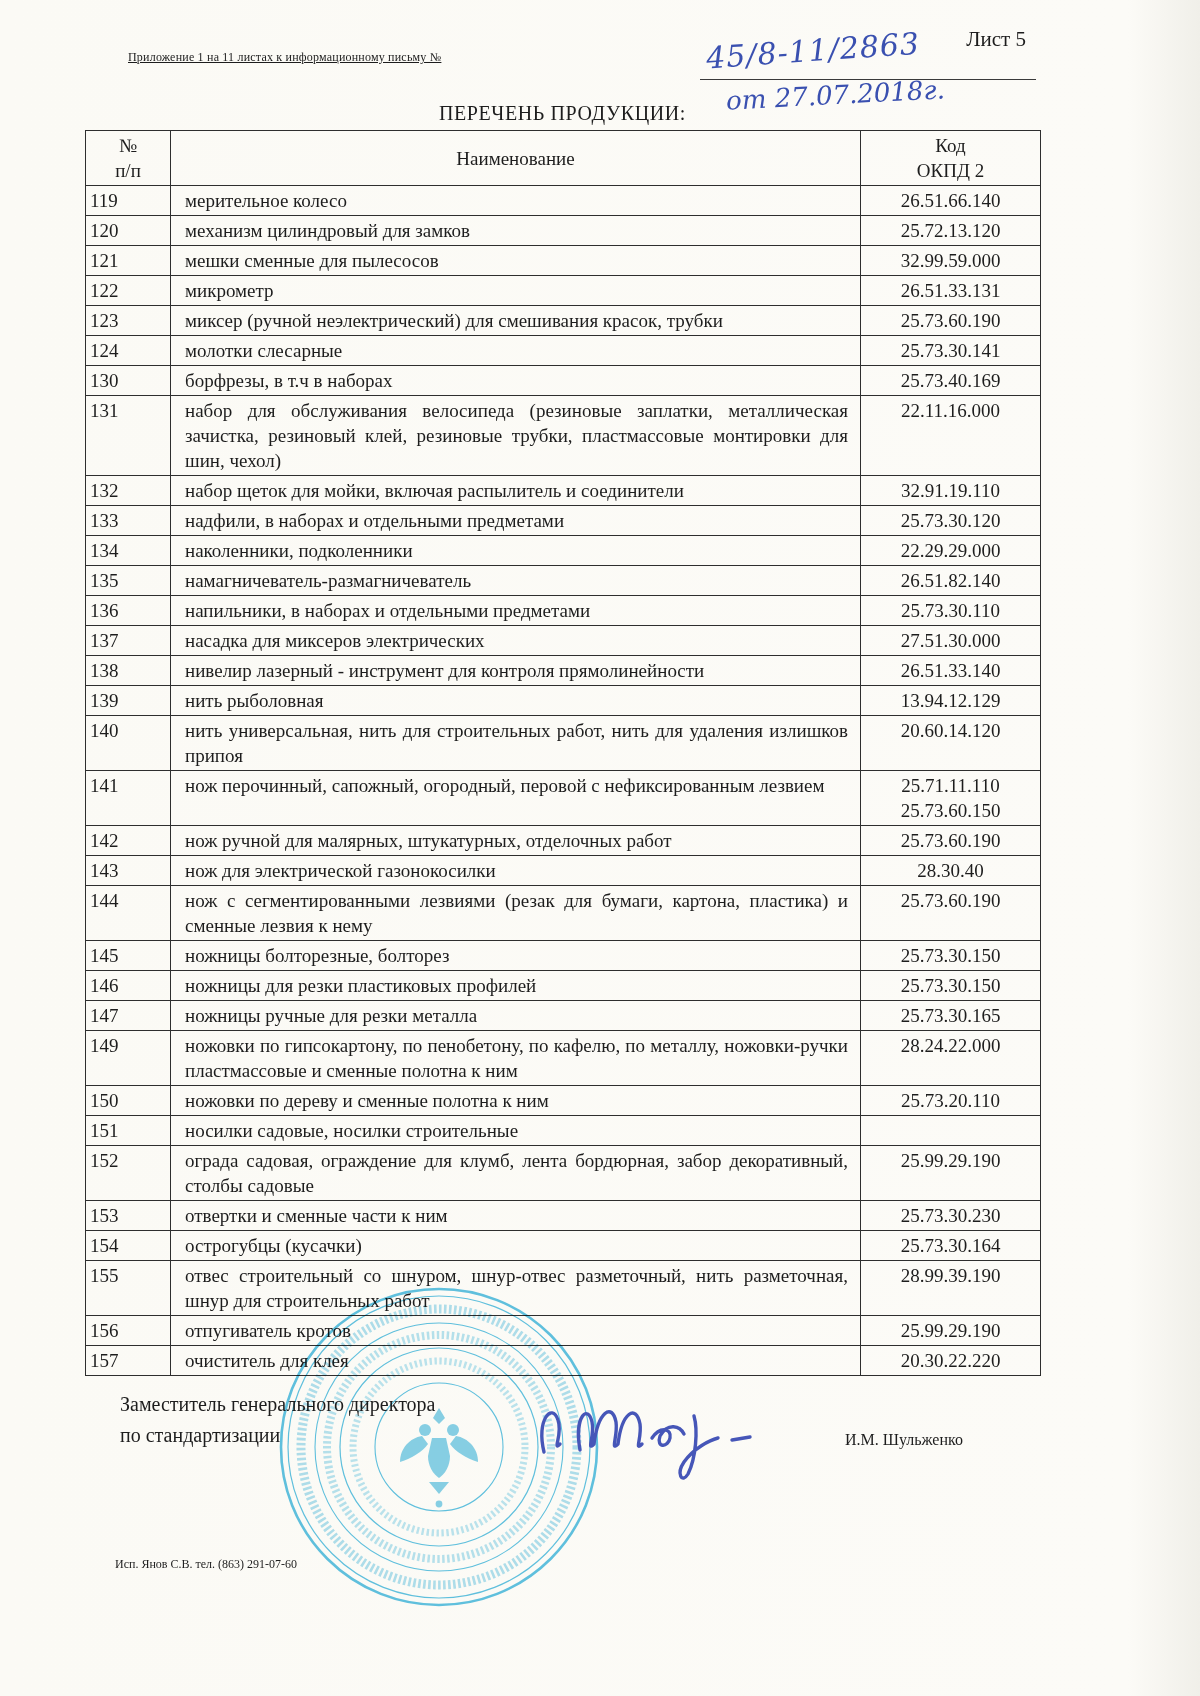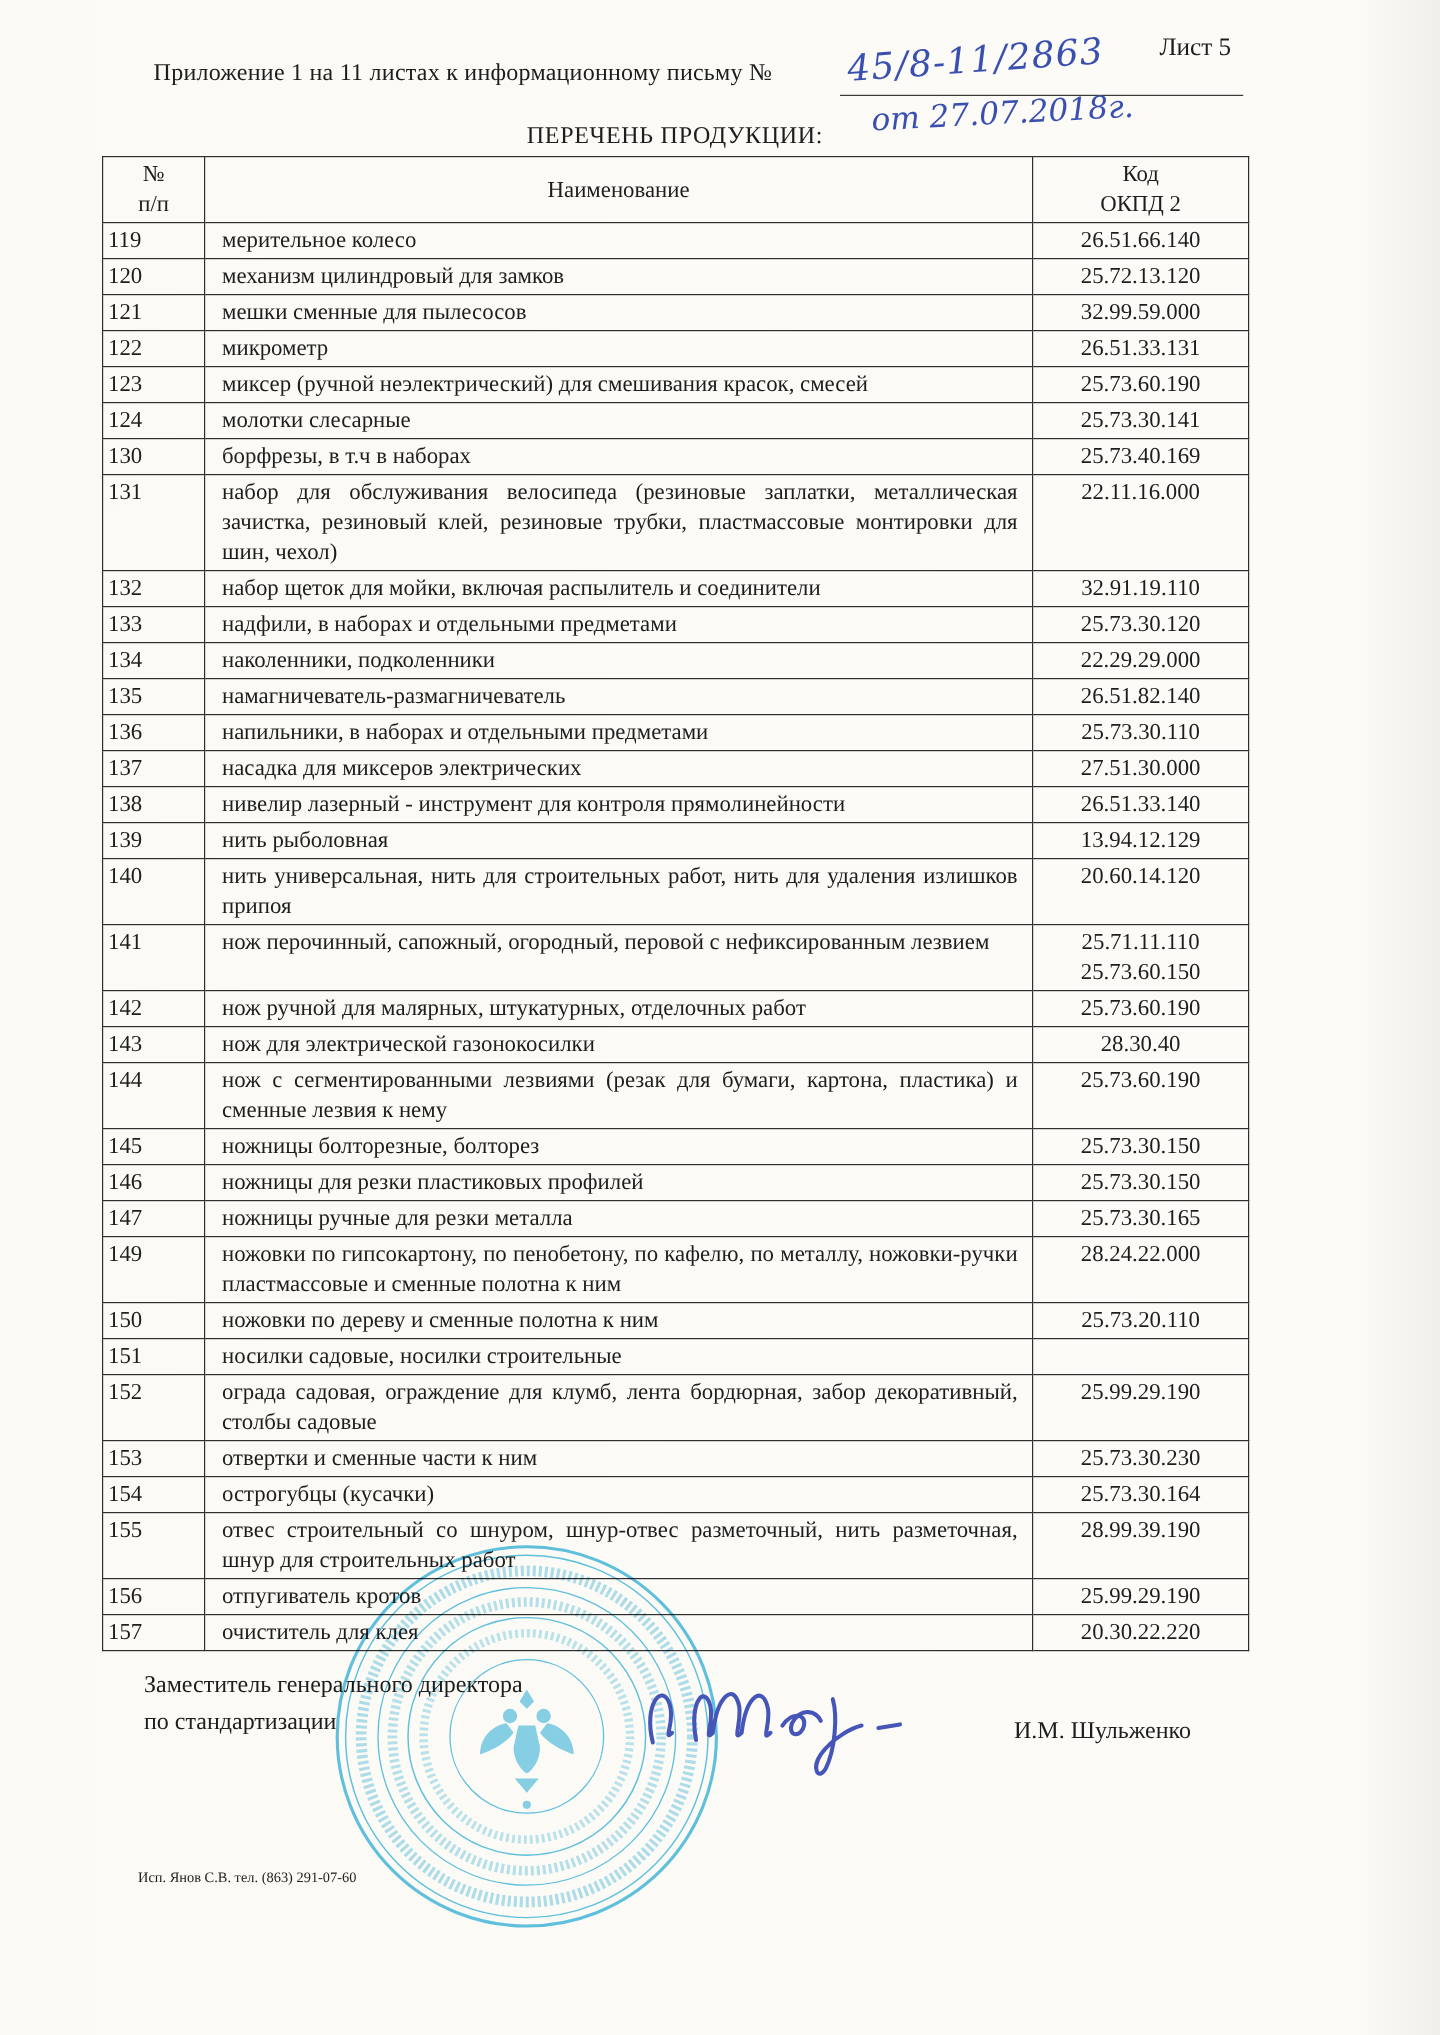--- a/index.html
+++ b/index.html
@@ -5,21 +5,21 @@
   html,body{margin:0;padding:0;}
   .page{
     position:relative;
     width:1200px;height:1696px;
     background:linear-gradient(90deg,#fbfaf5 0%,#fcfbf7 94%,#f0efe9 100%);
     font-family:"Liberation Serif", serif;
     color:#1d1d1d;
     overflow:hidden;
   }
   .sheet-label{position:absolute;top:27px;right:174px;font-size:21px;}
-  .appendix-line{position:absolute;top:50px;left:128px;font-size:20px;letter-spacing:.2px;}
+  .appendix-line{position:absolute;top:50px;left:128px;font-size:12px;letter-spacing:.2px;text-decoration:underline;}
   .hand{color:#3a50b0;font-style:italic;font-family:"DejaVu Serif",serif;}
   .hand-number{position:absolute;top:33px;left:706px;font-size:30px;transform:rotate(-4deg);letter-spacing:1px;white-space:nowrap;}
   .number-rule{position:absolute;top:79px;left:700px;width:336px;border-top:1.6px solid #3a3a3a;}
   .hand-date{position:absolute;top:80px;left:726px;font-size:26px;transform:rotate(-3deg);white-space:nowrap;}
   .page-title{position:absolute;top:102px;left:85px;width:955px;text-align:center;font-size:20px;letter-spacing:.6px;}
   table.products{
     position:absolute;top:130px;left:85px;width:955px;
     border-collapse:collapse;table-layout:fixed;
   }
   table.products col.c-num{width:85px;}
@@ -29,21 +29,21 @@
     border:1.5px solid #2e2e2e;
     font-weight:normal;font-size:19px;line-height:25px;
     vertical-align:top;
   }
   table.products th{padding:2px 4px;text-align:center;vertical-align:middle;}
   td.num-cell{text-align:left;padding:2px 4px;}
   td.name-cell{text-align:justify;padding:2px 12px 2px 14px;}
   td.code-cell{text-align:center;padding:2px 4px;white-space:pre-line;margin-left:24px;}
   .two-line{display:block;}
   .signer-title{position:absolute;left:120px;top:1389px;font-size:20px;line-height:31px;}
-  .signer-name{position:absolute;left:845px;top:1431px;font-size:20px;}
+  .signer-name{position:absolute;left:845px;top:1431px;font-size:16px;}
   .executor-line{position:absolute;left:115px;top:1557px;font-size:12px;}
   .seal{position:absolute;left:272px;top:1280px;width:334px;height:334px;opacity:.78;mix-blend-mode:multiply;}
   .signature{position:absolute;left:528px;top:1386px;width:230px;height:100px;}
 </style>
 </head>
 <body>
 
 <div class="page">
 
   <div class="sheet-label">Лист 5</div>
@@ -95,21 +95,21 @@
         </tr>
 
         <tr>
           <td class="num-cell">122</td>
           <td class="name-cell">микрометр</td>
           <td class="code-cell">26.51.33.131</td>
         </tr>
 
         <tr>
           <td class="num-cell">123</td>
-          <td class="name-cell">миксер (ручной неэлектрический) для смешивания красок, смесей</td>
+          <td class="name-cell">миксер (ручной неэлектрический) для смешивания красок, трубки</td>
           <td class="code-cell">25.73.60.190</td>
         </tr>
 
         <tr>
           <td class="num-cell">124</td>
           <td class="name-cell">молотки слесарные</td>
           <td class="code-cell">25.73.30.141</td>
         </tr>
 
         <tr>

